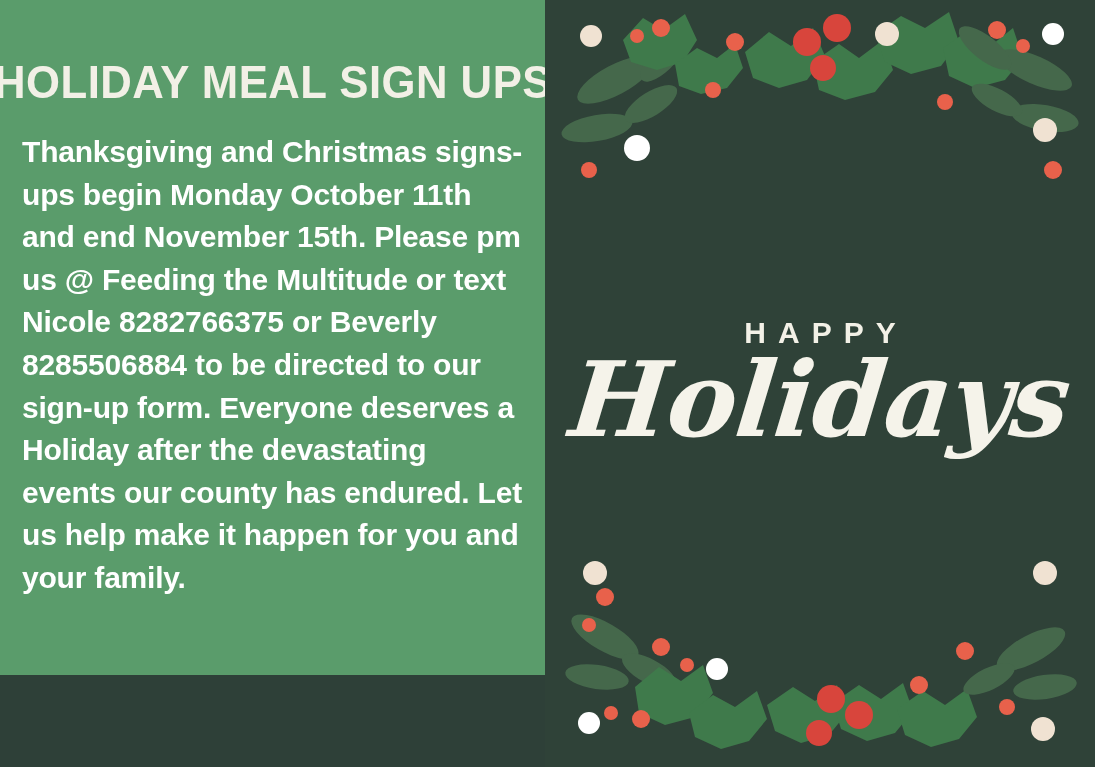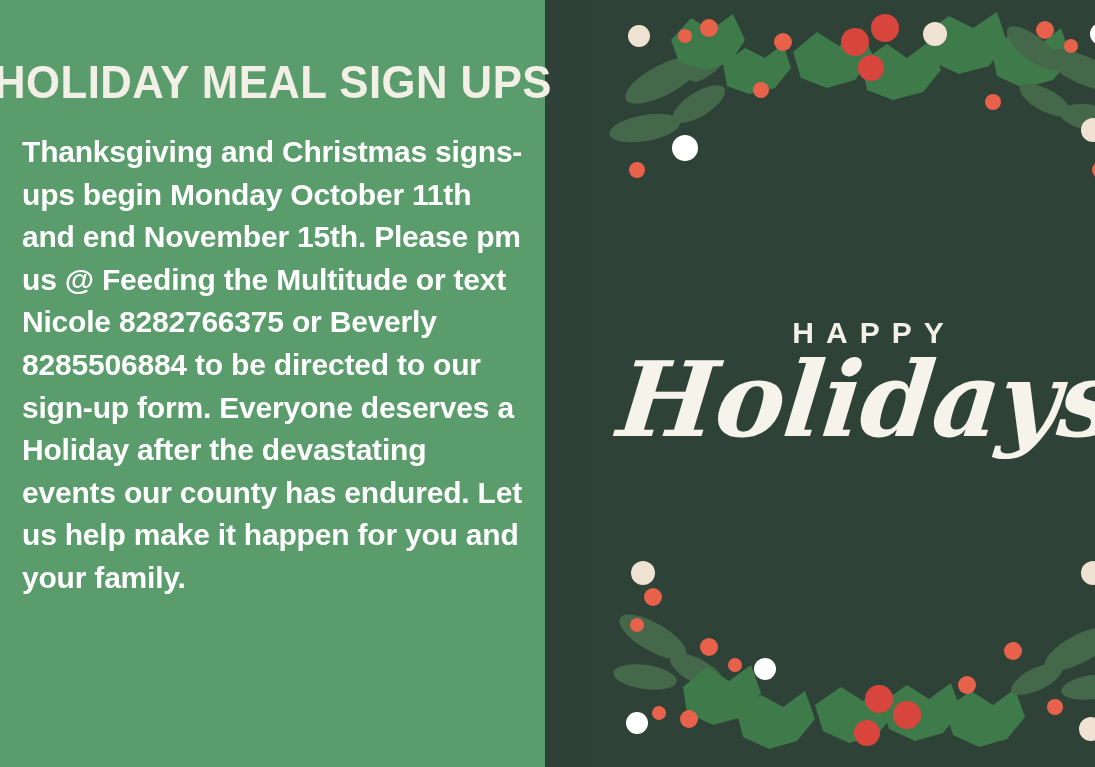--- a/index.html
+++ b/index.html
@@ -17,21 +17,21 @@
     position: relative;
     width: 1095px;
     height: 767px;
     display: flex;
   }
 
   
   .left-panel {
     position: relative;
     width: 545px;
-    height: 767px;
+    height: 675px;
     background: #5a9c6b;
     box-sizing: border-box;
     padding: 58px 22px 20px 22px;
     display: flex;
     flex-direction: column;
     align-items: center;
   }
   .headline {
     font-family: "Liberation Sans", sans-serif;
     font-weight: bold;
@@ -55,21 +55,20 @@
     letter-spacing: -0.2px;
   }
 
   
   .right-panel {
     position: relative;
     width: 550px;
     height: 767px;
     background: #2f4238;
     overflow: hidden;
-    margin-left: 48px;
   }
   .greeting-wrap {
     position: absolute;
     top: 0;
     left: 0;
     width: 550px;
     height: 767px;
     display: flex;
     flex-direction: column;
     align-items: center;

